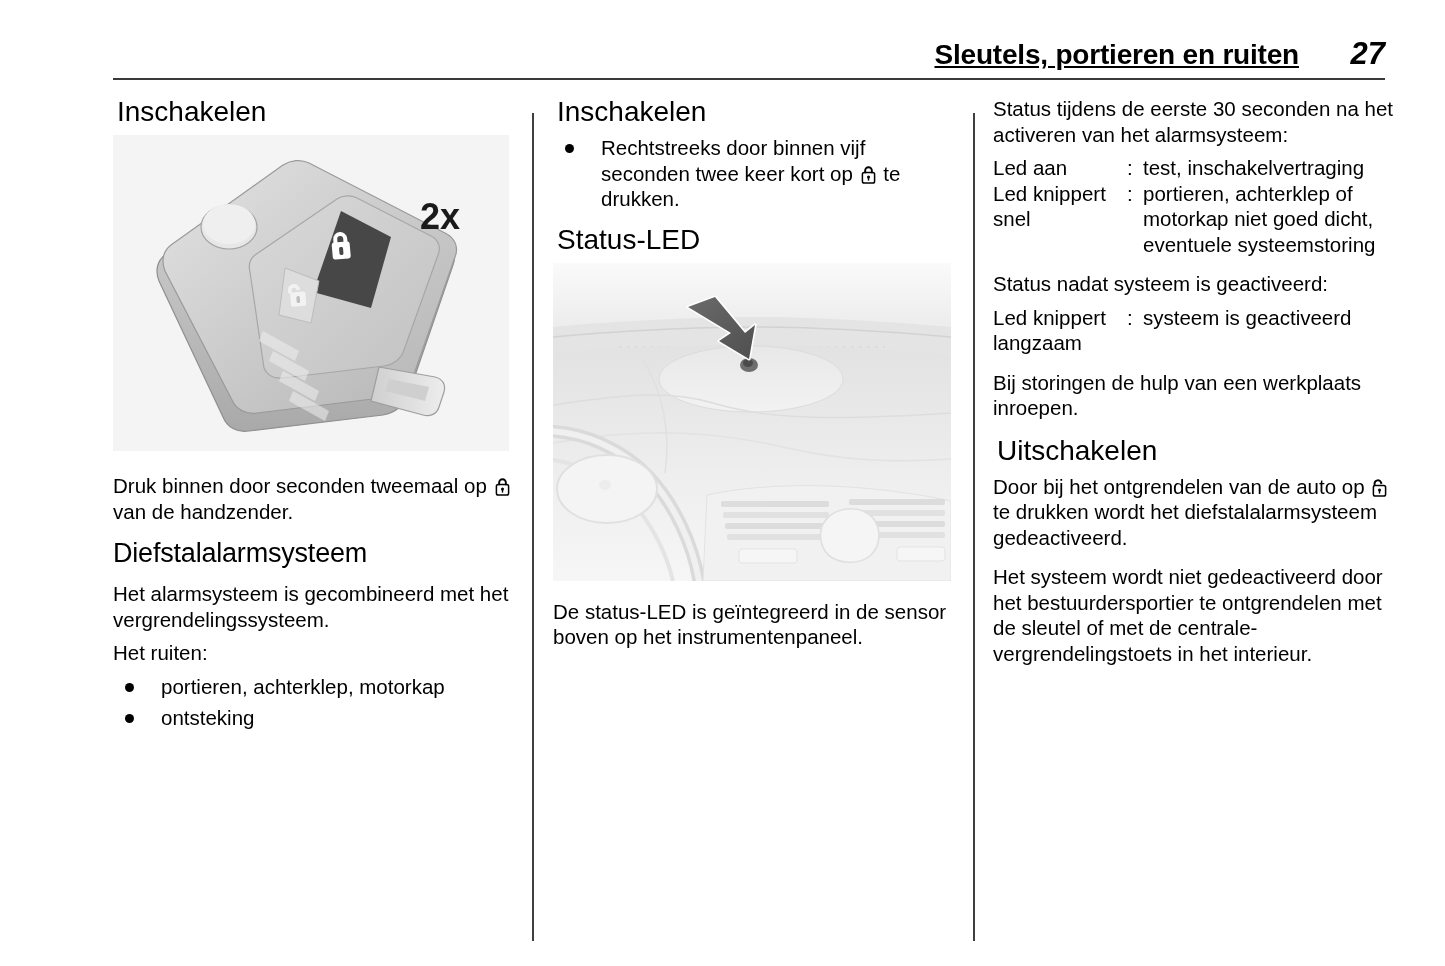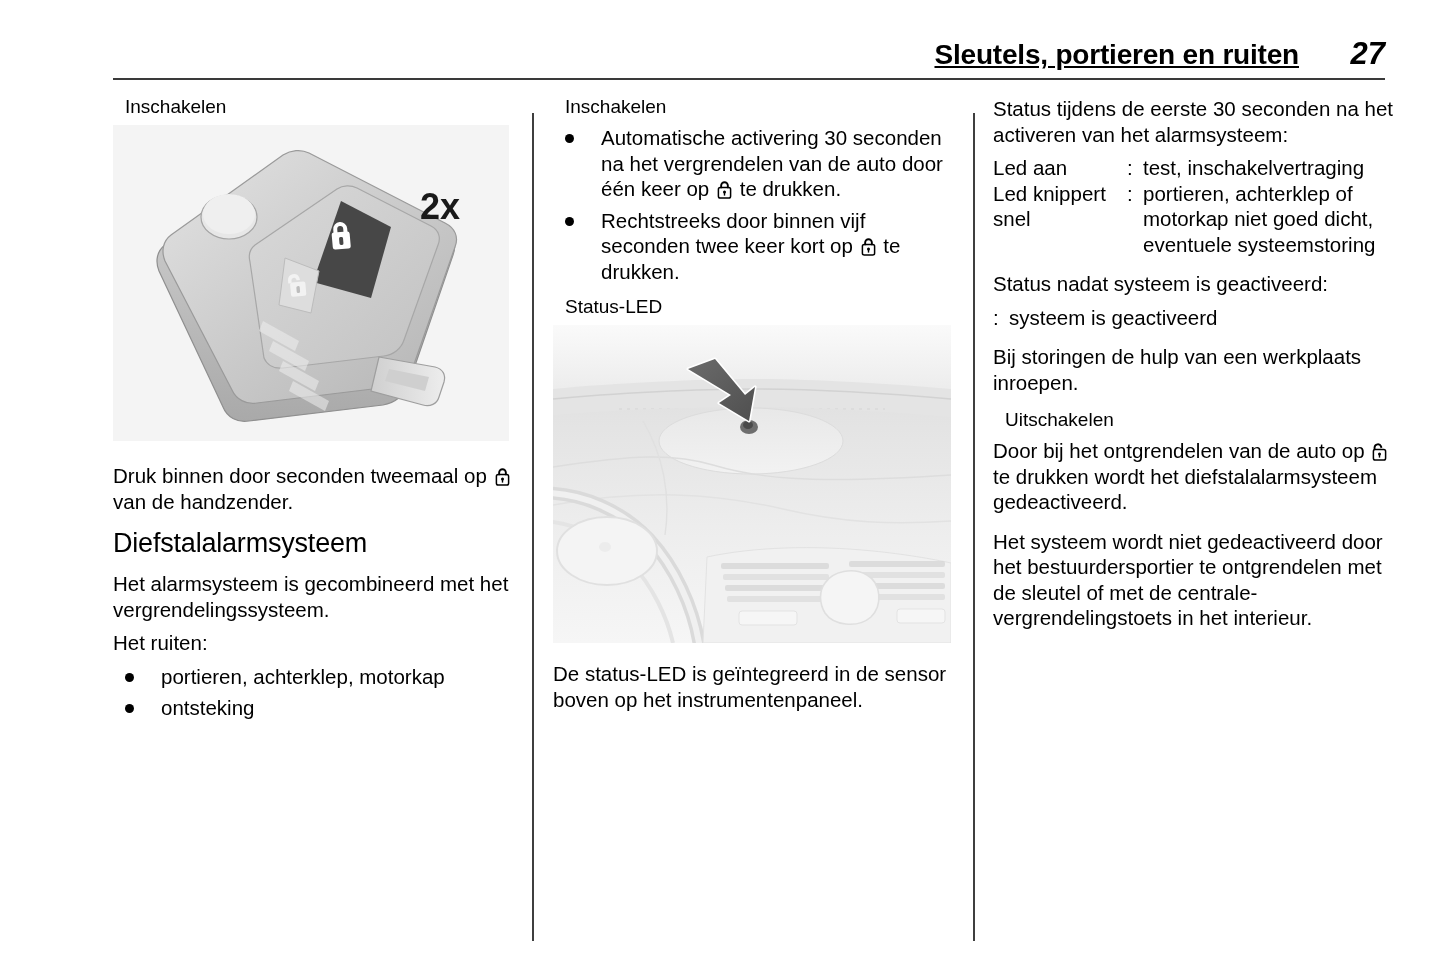--- a/index.html
+++ b/index.html
@@ -82,23 +82,23 @@
   .divider-2 { left: 860px; }
 
   
   h2.sec-title {
     font-size: 27px;
     font-weight: normal;
     margin: 0 0 12px 0;
     letter-spacing: -0.2px;
   }
   h3.sub-title {
-    font-size: 19px;
+    font-size: 28px;
     font-weight: normal;
-    margin: 0 0 7px 12px;
+    margin: 0 0 7px 4px;
   }
   p.body {
     font-size: 20.5px;
     line-height: 25.5px;
     margin: 0 0 14px 0;
   }
   p.tight { margin-bottom: 8px; }
 
   ul.bullets {
     list-style: none;
@@ -277,26 +277,20 @@
       <li>portieren, achterklep, motorkap</li>
       <li>ontsteking</li>
     </ul>
   </div>
 
   <div class="col col-2">
 
     <h3 class="sub-title">Inschakelen</h3>
 
     <ul class="bullets">
-      <li><span>Automatische activering 30 seconden na het vergrendelen van de auto door één keer op </span><span class="ico"><svg viewBox="0 0 17 19" width="17" height="19" xmlns="http://www.w3.org/2000/svg">
-              <path d="M4.2 8.2 V5.6 a4.3 4.3 0 0 1 8.6 0 V8.2 h-1.9 V5.6 a2.4 2.4 0 0 0 -4.8 0 V8.2 Z" fill="#000"></path>
-              <rect x="2.4" y="7.6" width="12.2" height="10.4" rx="1.8" fill="none" stroke="#000" stroke-width="1.5"></rect>
-              <circle cx="8.5" cy="11.9" r="1.5" fill="#000"></circle>
-              <rect x="7.8" y="12.4" width="1.4" height="3.2" fill="#000"></rect>
-            </svg></span><span> te drukken.</span></li>
       <li><span>Rechtstreeks door binnen vijf seconden twee keer kort op </span><span class="ico"><svg viewBox="0 0 17 19" width="17" height="19" xmlns="http://www.w3.org/2000/svg">
               <path d="M4.2 8.2 V5.6 a4.3 4.3 0 0 1 8.6 0 V8.2 h-1.9 V5.6 a2.4 2.4 0 0 0 -4.8 0 V8.2 Z" fill="#000"></path>
               <rect x="2.4" y="7.6" width="12.2" height="10.4" rx="1.8" fill="none" stroke="#000" stroke-width="1.5"></rect>
               <circle cx="8.5" cy="11.9" r="1.5" fill="#000"></circle>
               <rect x="7.8" y="12.4" width="1.4" height="3.2" fill="#000"></rect>
             </svg></span><span> te drukken.</span></li>
     </ul>
 
     <h3 class="sub-title">Status-LED</h3>
 
@@ -395,20 +389,21 @@
         <div class="defterm">Led knippert snel</div>
         <div class="defcolon">:</div>
         <div class="defdesc">portieren, achterklep of motorkap niet goed dicht, eventuele systeemstoring</div>
       </div>
     </div>
 
     <p class="body tight">Status nadat systeem is geactiveerd:</p>
 
     <div class="deflist">
       <div class="defrow">
+        <div class="defterm">Led knippert langzaam</div>
         <div class="defcolon">:</div>
         <div class="defdesc">systeem is geactiveerd</div>
       </div>
     </div>
 
     <p class="body">Bij storingen de hulp van een werkplaats inroepen.</p>
 
     <h3 class="sub-title">Uitschakelen</h3>
 
     <p class="body">

